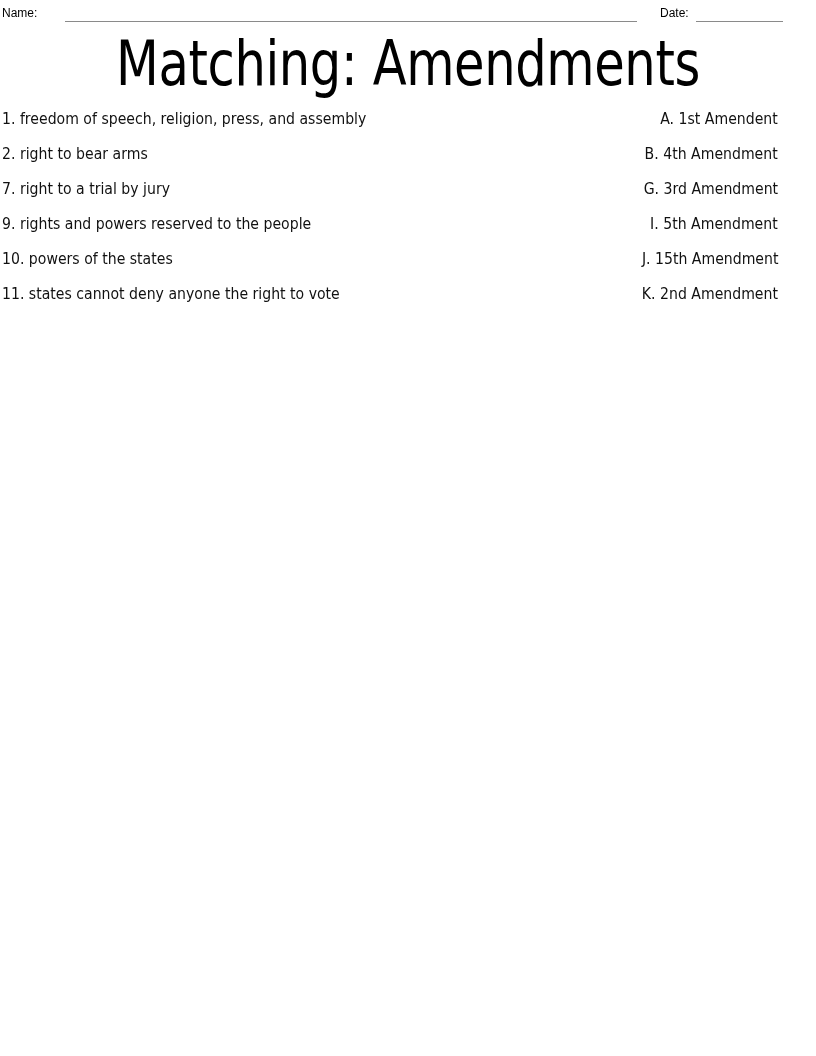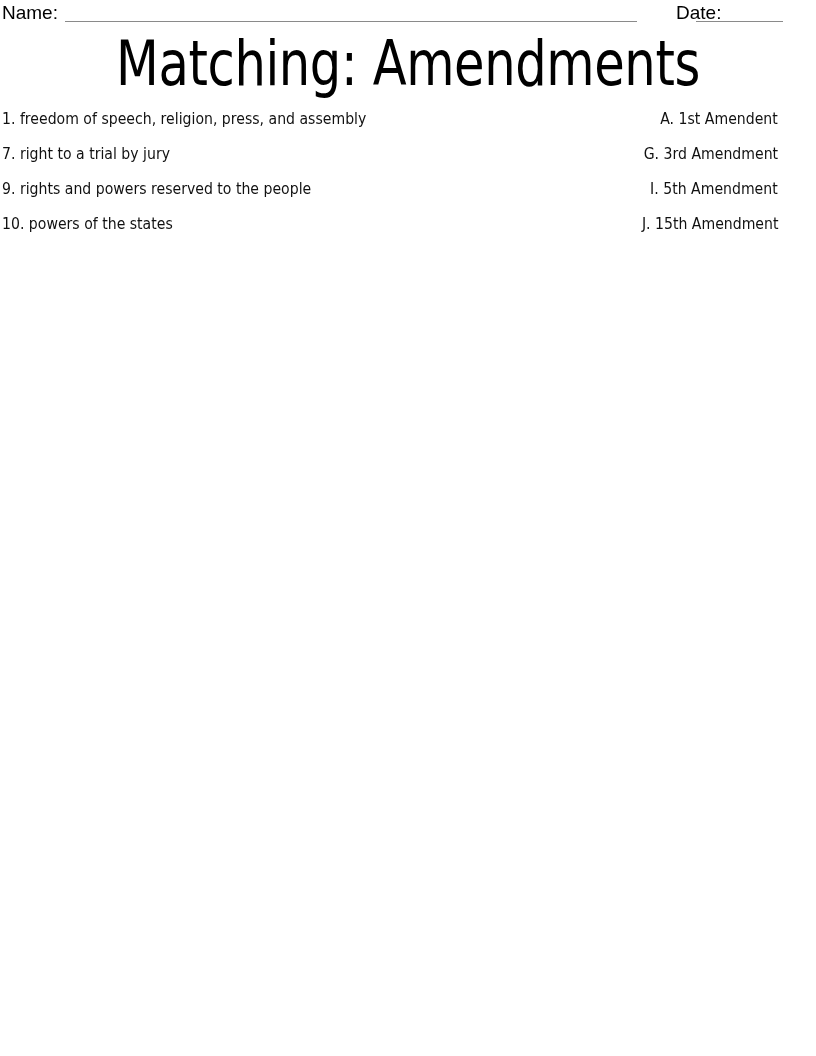--- a/index.html
+++ b/index.html
@@ -33,21 +33,21 @@
     left: 0px;
     width: 816px;
     height: 28px;
     display: flex;
     align-items: baseline;
     white-space: nowrap;
   }
 
   .hdr-label {
     font-family: "Liberation Sans", sans-serif;
-    font-size: 19px;
+    font-size: 12px;
     line-height: 20px;
     color: #000000;
     letter-spacing: 0px;
   }
 
   .name-label {
     position: absolute;
     left: 2px;
     top: 3px;
   }
@@ -56,21 +56,21 @@
     position: absolute;
     left: 65px;
     top: 21px;
     width: 572px;
     height: 0;
     border-top: 1.3px solid #8a8a8a;
   }
 
   .date-label {
     position: absolute;
-    left: 676px;
+    left: 660px;
     top: 3px;
   }
 
   .date-rule {
     position: absolute;
     left: 696px;
     top: 21px;
     width: 87px;
     height: 0;
     border-top: 1.3px solid #8a8a8a;
@@ -145,20 +145,24 @@
 
   <div class="title">Matching: Amendments</div>
 
   <div class="columns">
 
     <div class="match-row">
       <span class="prompt">1. freedom of speech, religion, press, and assembly</span>
       <span class="choice">A. 1st Amendent</span>
     </div>
 
+    <div class="match-row">
+      <span class="prompt">2. right to bear arms</span>
+      <span class="choice">B. 4th Amendment</span>
+    </div>
 
 
 
 
 
     <div class="match-row">
       <span class="prompt">7. right to a trial by jury</span>
       <span class="choice">G. 3rd Amendment</span>
     </div>
 
@@ -166,16 +170,20 @@
     <div class="match-row">
       <span class="prompt">9. rights and powers reserved to the people</span>
       <span class="choice">I. 5th Amendment</span>
     </div>
 
     <div class="match-row">
       <span class="prompt">10. powers of the states</span>
       <span class="choice">J. 15th Amendment</span>
     </div>
 
+    <div class="match-row">
+      <span class="prompt">11. states cannot deny anyone the right to vote</span>
+      <span class="choice">K. 2nd Amendment</span>
+    </div>
 
   </div>
 
 </div>
 
 </body></html>

